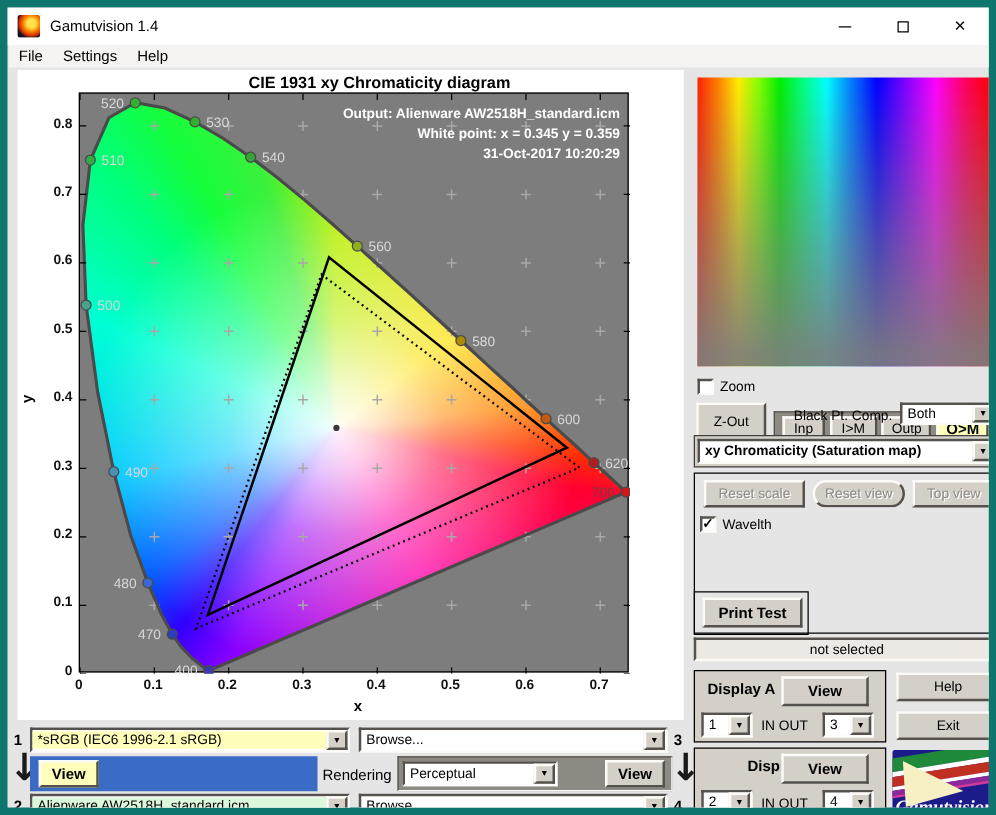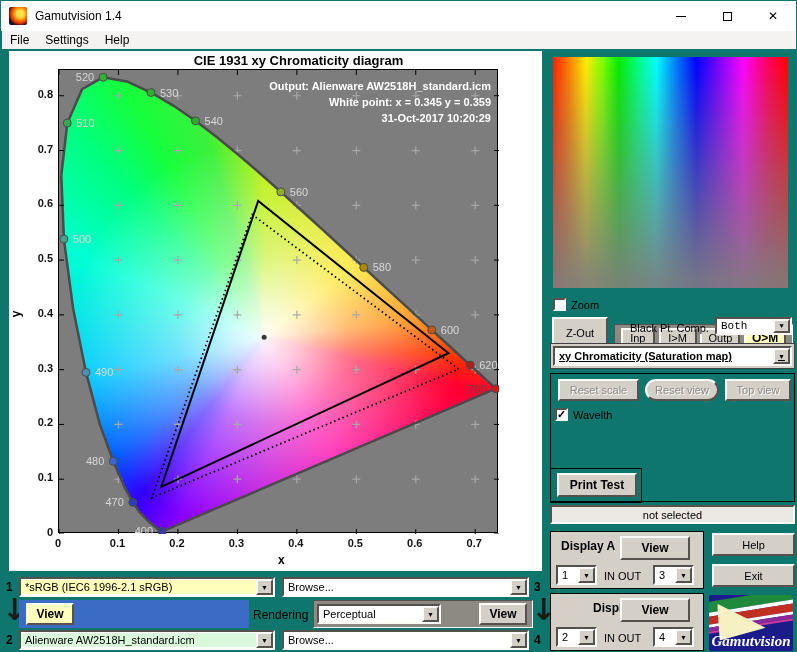--- a/index.html
+++ b/index.html
@@ -1,20 +1,20 @@
 <!DOCTYPE html>
 <html><head>
 <meta charset="utf-8">
 <style>
   html,body{margin:0;padding:0;background:#9aa0a6;}
   *{box-sizing:border-box;}
   .window{
-    position:relative;width:797px;height:652px;background:#0f766e;
+    position:relative;width:797px;height:652px;background:#e5e5e5;
     font-family:"Liberation Sans",sans-serif;font-size:11px;color:#000;
-    border:1px solid #0f766e;overflow:hidden;
+    border:6px solid #0f766e;overflow:hidden;
   }
   
   .titlebar{position:absolute;left:0;top:0;width:100%;height:30px;background:#ffffff;display:flex;align-items:center;}
   .app-icon{width:18px;height:18px;margin-left:8px;border-radius:2px;
     background:radial-gradient(circle at 62% 38%,#ffe24a 0 22%,#ff8a00 40%,#d42a00 62%,#121224 75%),#121224;}
   .title-text{margin-left:8px;font-size:12px;}
   .winbtns{position:absolute;right:0;top:0;height:30px;display:flex;}
   .winbtn{width:46px;height:30px;display:flex;align-items:center;justify-content:center;color:#000;}
   .glyph-min{width:10px;height:1px;background:#000;display:block;}
   .glyph-max{width:9px;height:9px;border:1px solid #000;display:block;}
@@ -253,27 +253,27 @@
 
   <div class="sunkstrip" style="position:absolute;left:613px;top:291px;width:179px;height:27px;display:flex;align-items:center;justify-content:space-evenly;padding:0 2px;margin-top:32px;">
     <div class="btn" style="width:34px;height:19px;">Inp</div>
     <div class="btn" style="width:38px;height:19px;">I&gt;M</div>
     <div class="btn" style="width:40px;height:19px;">Outp</div>
     <div class="btn yellow bold" style="width:42px;height:19px;">O&gt;M</div>
   </div>
 
   <div class="btn" style="position:absolute;left:551px;top:316px;width:56px;height:31px;">Z-Out</div>
   <span class="label" style="left:629px;top:321px;">Black Pt. Comp.</span>
-  <div class="combo" style="position:absolute;left:714px;top:316px;width:77px;height:18px;font-family:Liberation Mono, monospace;">
+  <div class="combo" style="position:absolute;left:714px;top:316px;width:77px;height:18px;">
     <span class="ctext">Both</span>
     <span class="carrow">▼</span>
   </div>
 
   <div style="position:absolute;left:549px;top:342px;width:245px;height:26px;border:1px solid #404040;background:#d4d0c8;padding:2px;">
-    <div class="combo" style="width:100%;height:100%;text-decoration:underline;">
+    <div class="combo" style="width:100%;height:100%;">
       <span class="ctext" style="font-weight:bold;">xy Chromaticity (Saturation map)</span>
       <span class="carrow">▼</span>
     </div>
   </div>
 
   <div class="groupbox" style="left:549px;top:372px;width:245px;height:129px;">
     <div class="btn disabled" style="position:absolute;left:7px;top:5px;width:81px;height:22px;">Reset scale</div>
     <div class="btn disabled" style="position:absolute;left:94px;top:5px;width:74px;height:22px;border-radius:11px;">Reset view</div>
     <div class="btn disabled" style="position:absolute;left:174px;top:5px;width:66px;height:22px;">Top view</div>
     <label class="chk" style="left:4px;top:34px;">

